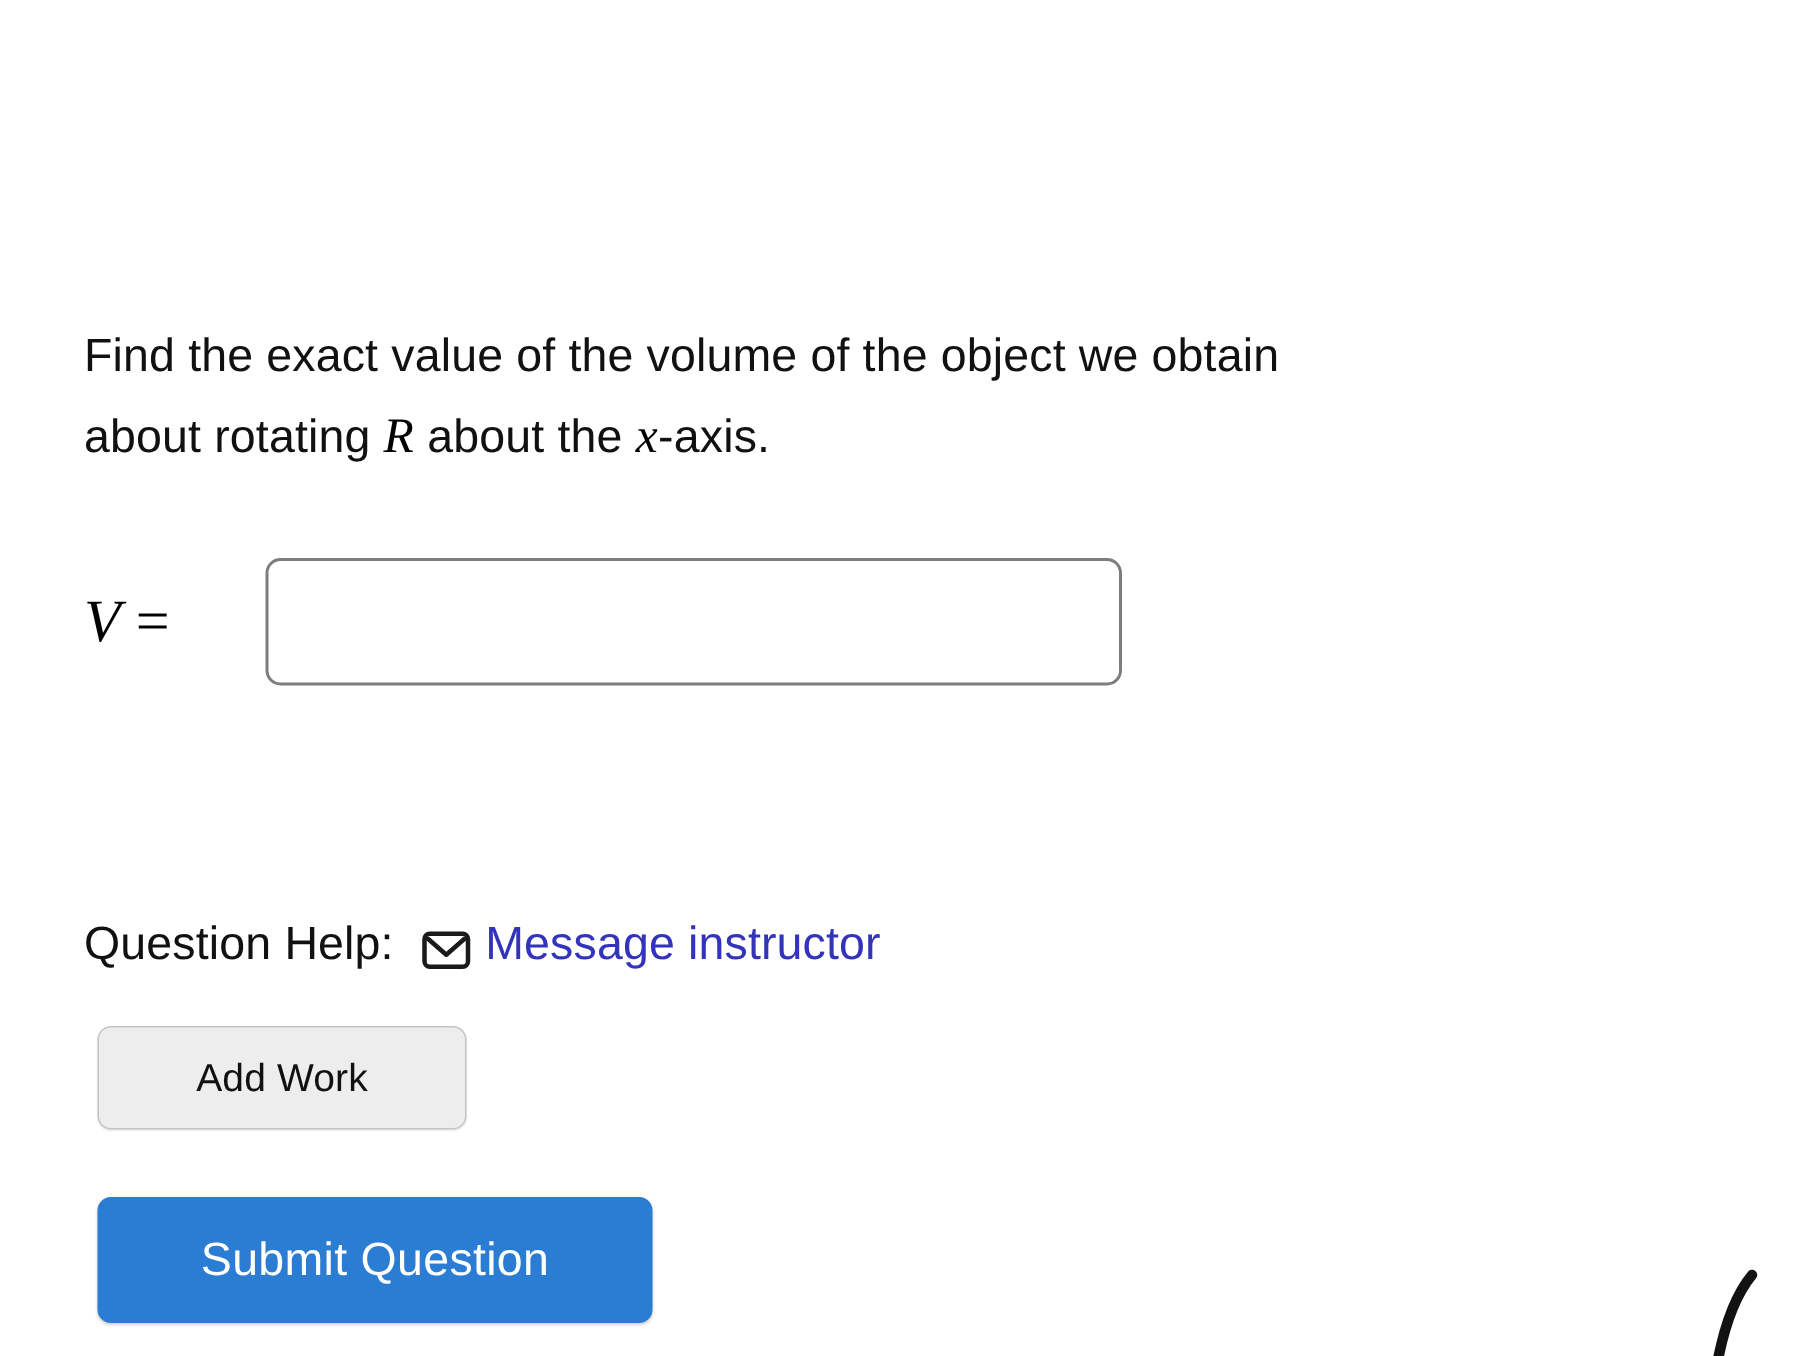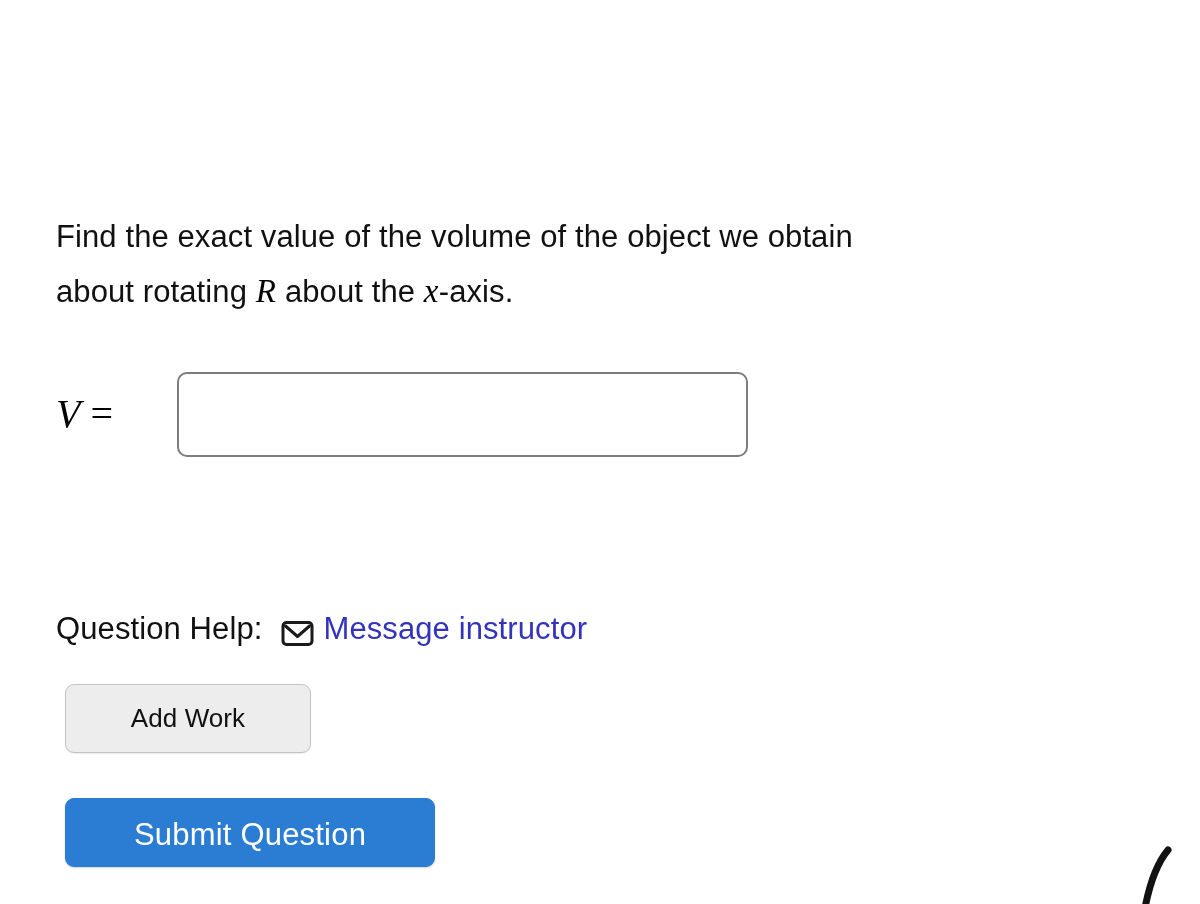--- a/index.html
+++ b/index.html
@@ -142,21 +142,21 @@
     padding: 1px;
     letter-spacing: 0.1px;
     margin-top: 19px;
   }
 
   #submit-question-button {
     position: absolute;
     left: 65px;
     top: 798px;
     width: 370px;
-    height: 69px;
+    height: 84px;
     box-sizing: border-box;
     background: #2b7cd3;
     border: 1px solid #2b7cd3;
     border-radius: 9px;
     box-shadow: 0 1px 2px rgba(0,0,0,0.18);
     font-family: "Liberation Sans", sans-serif;
     font-size: 31px;
     color: #ffffff;
     cursor: pointer;
     padding: 18px;

